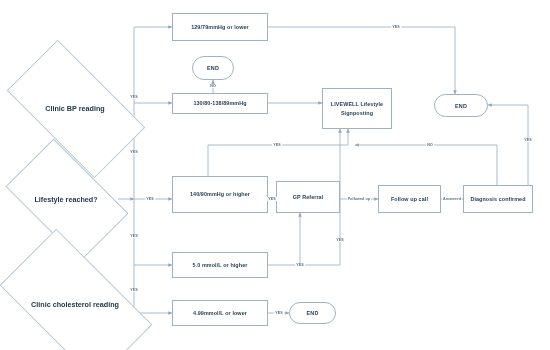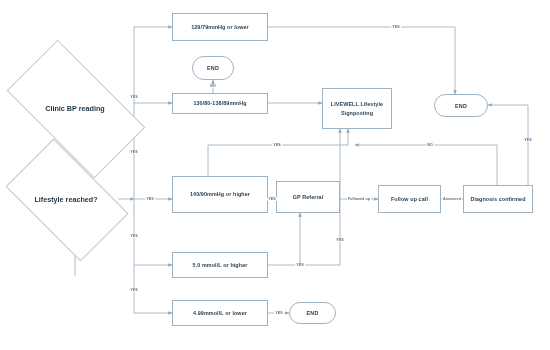--- a/index.html
+++ b/index.html
@@ -95,20 +95,24 @@
   <div class="node diamond" style="left:14px;top:73px;width:122px;height:70px;">
     <div class="dshape"></div>
     <span class="dlabel">Clinic BP reading</span>
   </div>
 
   <div class="node diamond" style="left:14px;top:166px;width:104px;height:66px;">
     <div class="dshape"></div>
     <span class="dlabel">Lifestyle reached?</span>
   </div>
 
+  <div class="node diamond" style="left:8px;top:265px;width:134px;height:78px;">
+    <div class="dshape"></div>
+    <span class="dlabel">Clinic cholesterol reading</span>
+  </div>
 
   <div class="node rect" style="left:172px;top:13px;width:96px;height:28px;">
     <span>129/79mmHg or lower</span>
   </div>
 
   <div class="node rect" style="left:172px;top:93px;width:96px;height:21px;">
     <span>130/80-138/89mmHg</span>
   </div>
 
   <div class="node rect" style="left:172px;top:176px;width:96px;height:37px;">

